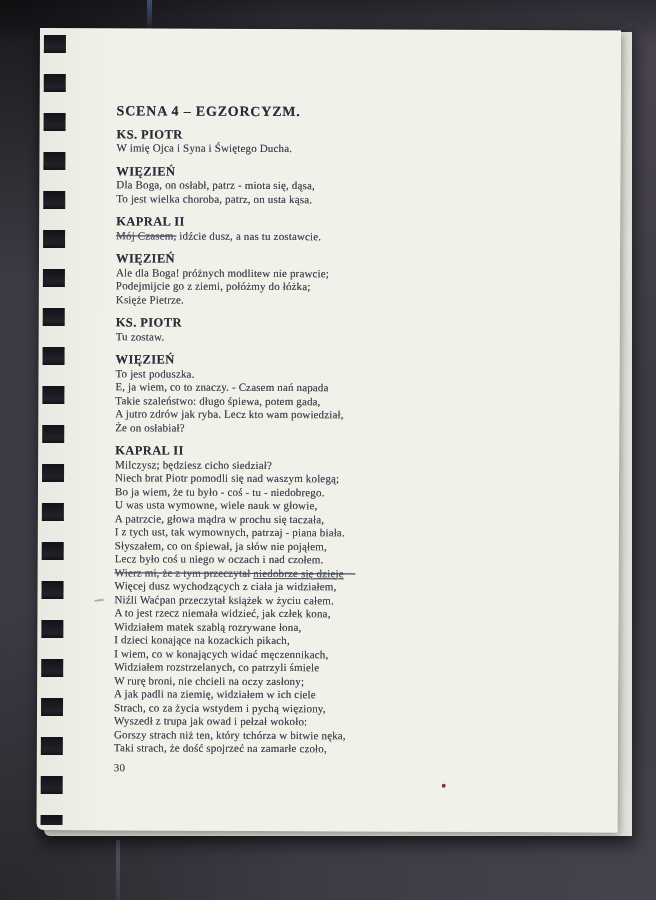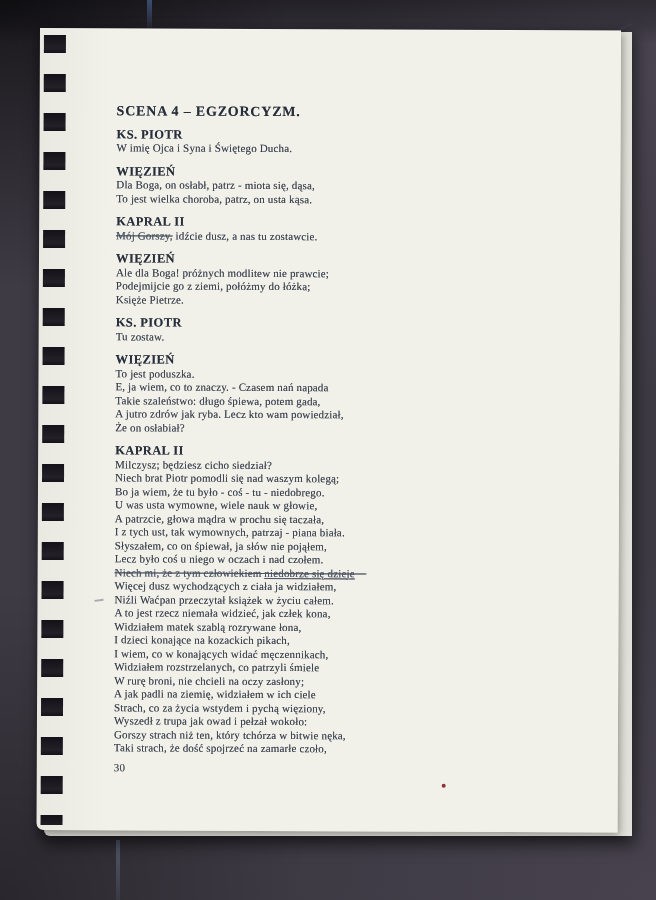--- a/index.html
+++ b/index.html
@@ -82,21 +82,21 @@
             <div class="speaker">KS. PIOTR</div>
             <div class="line">W imię Ojca i Syna i Świętego Ducha.</div>
           </div>
           <div class="block">
             <div class="speaker">WIĘZIEŃ</div>
             <div class="line">Dla Boga, on osłabł, patrz - miota się, dąsa,</div>
             <div class="line">To jest wielka choroba, patrz, on usta kąsa.</div>
           </div>
           <div class="block">
             <div class="speaker">KAPRAL II</div>
-            <div class="line"><span class="strike">Mój Gorszy,</span><span> idźcie dusz, a nas tu zostawcie.</span></div>
+            <div class="line"><span class="strike">Mój Czasem,</span><span> idźcie dusz, a nas tu zostawcie.</span></div>
           </div>
           <div class="block">
             <div class="speaker">WIĘZIEŃ</div>
             <div class="line">Ale dla Boga! próżnych modlitew nie prawcie;</div>
             <div class="line">Podejmijcie go z ziemi, połóżmy do łóżka;</div>
             <div class="line">Księże Pietrze.</div>
           </div>
           <div class="block">
             <div class="speaker">KS. PIOTR</div>
             <div class="line">Tu zostaw.</div>
@@ -112,21 +112,21 @@
           <div class="block">
             <div class="speaker">KAPRAL II</div>
             <div class="line">Milczysz; będziesz cicho siedział?</div>
             <div class="line">Niech brat Piotr pomodli się nad waszym kolegą;</div>
             <div class="line">Bo ja wiem, że tu było - coś - tu - niedobrego.</div>
             <div class="line">U was usta wymowne, wiele nauk w głowie,</div>
             <div class="line">A patrzcie, głowa mądra w prochu się taczała,</div>
             <div class="line">I z tych ust, tak wymownych, patrzaj - piana biała.</div>
             <div class="line">Słyszałem, co on śpiewał, ja słów nie pojąłem,</div>
             <div class="line">Lecz było coś u niego w oczach i nad czołem.</div>
-            <div class="line"><span class="strike">Niech mi, że z tym człowiekiem </span><span class="strike underline">niedobrze się dzieje</span><span class="strike">&nbsp;&nbsp;&nbsp;&nbsp;</span></div>
+            <div class="line"><span class="strike">Wierz mi, że z tym przeczytał </span><span class="strike underline">niedobrze się dzieje</span><span class="strike">&nbsp;&nbsp;&nbsp;&nbsp;</span></div>
             <div class="line">Więcej dusz wychodzących z ciała ja widziałem,</div>
             <div class="line">Niźli Waćpan przeczytał książek w życiu całem.</div>
             <div class="line">A to jest rzecz niemała widzieć, jak człek kona,</div>
             <div class="line">Widziałem matek szablą rozrywane łona,</div>
             <div class="line">I dzieci konające na kozackich pikach,</div>
             <div class="line">I wiem, co w konających widać męczennikach,</div>
             <div class="line">Widziałem rozstrzelanych, co patrzyli śmiele</div>
             <div class="line">W rurę broni, nie chcieli na oczy zasłony;</div>
             <div class="line">A jak padli na ziemię, widziałem w ich ciele</div>
             <div class="line">Strach, co za życia wstydem i pychą więziony,</div>

